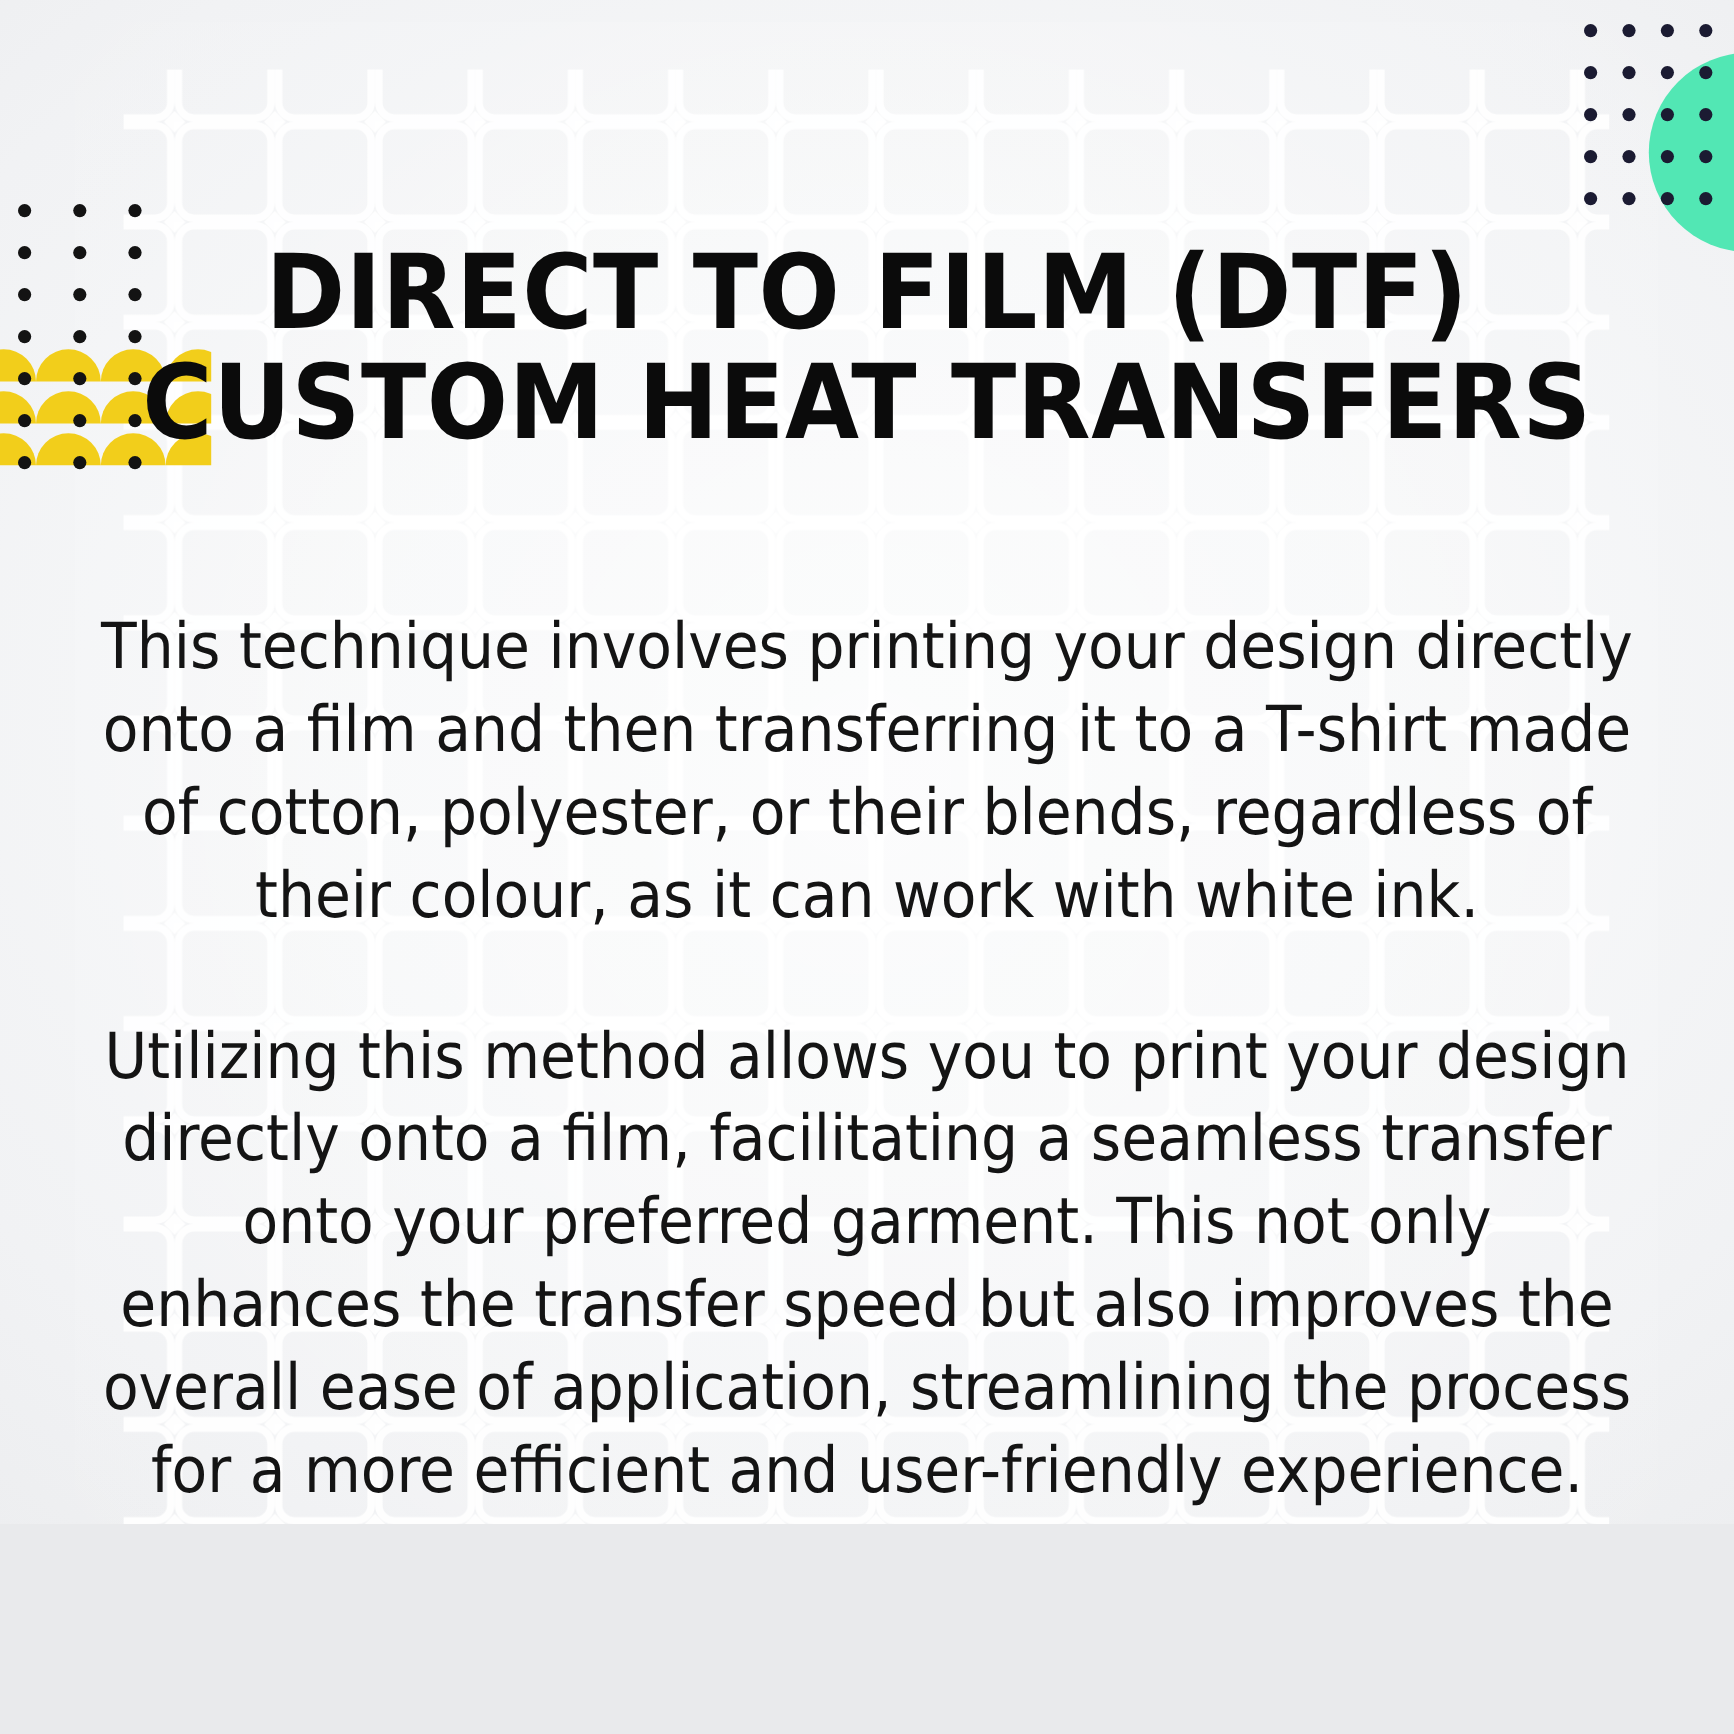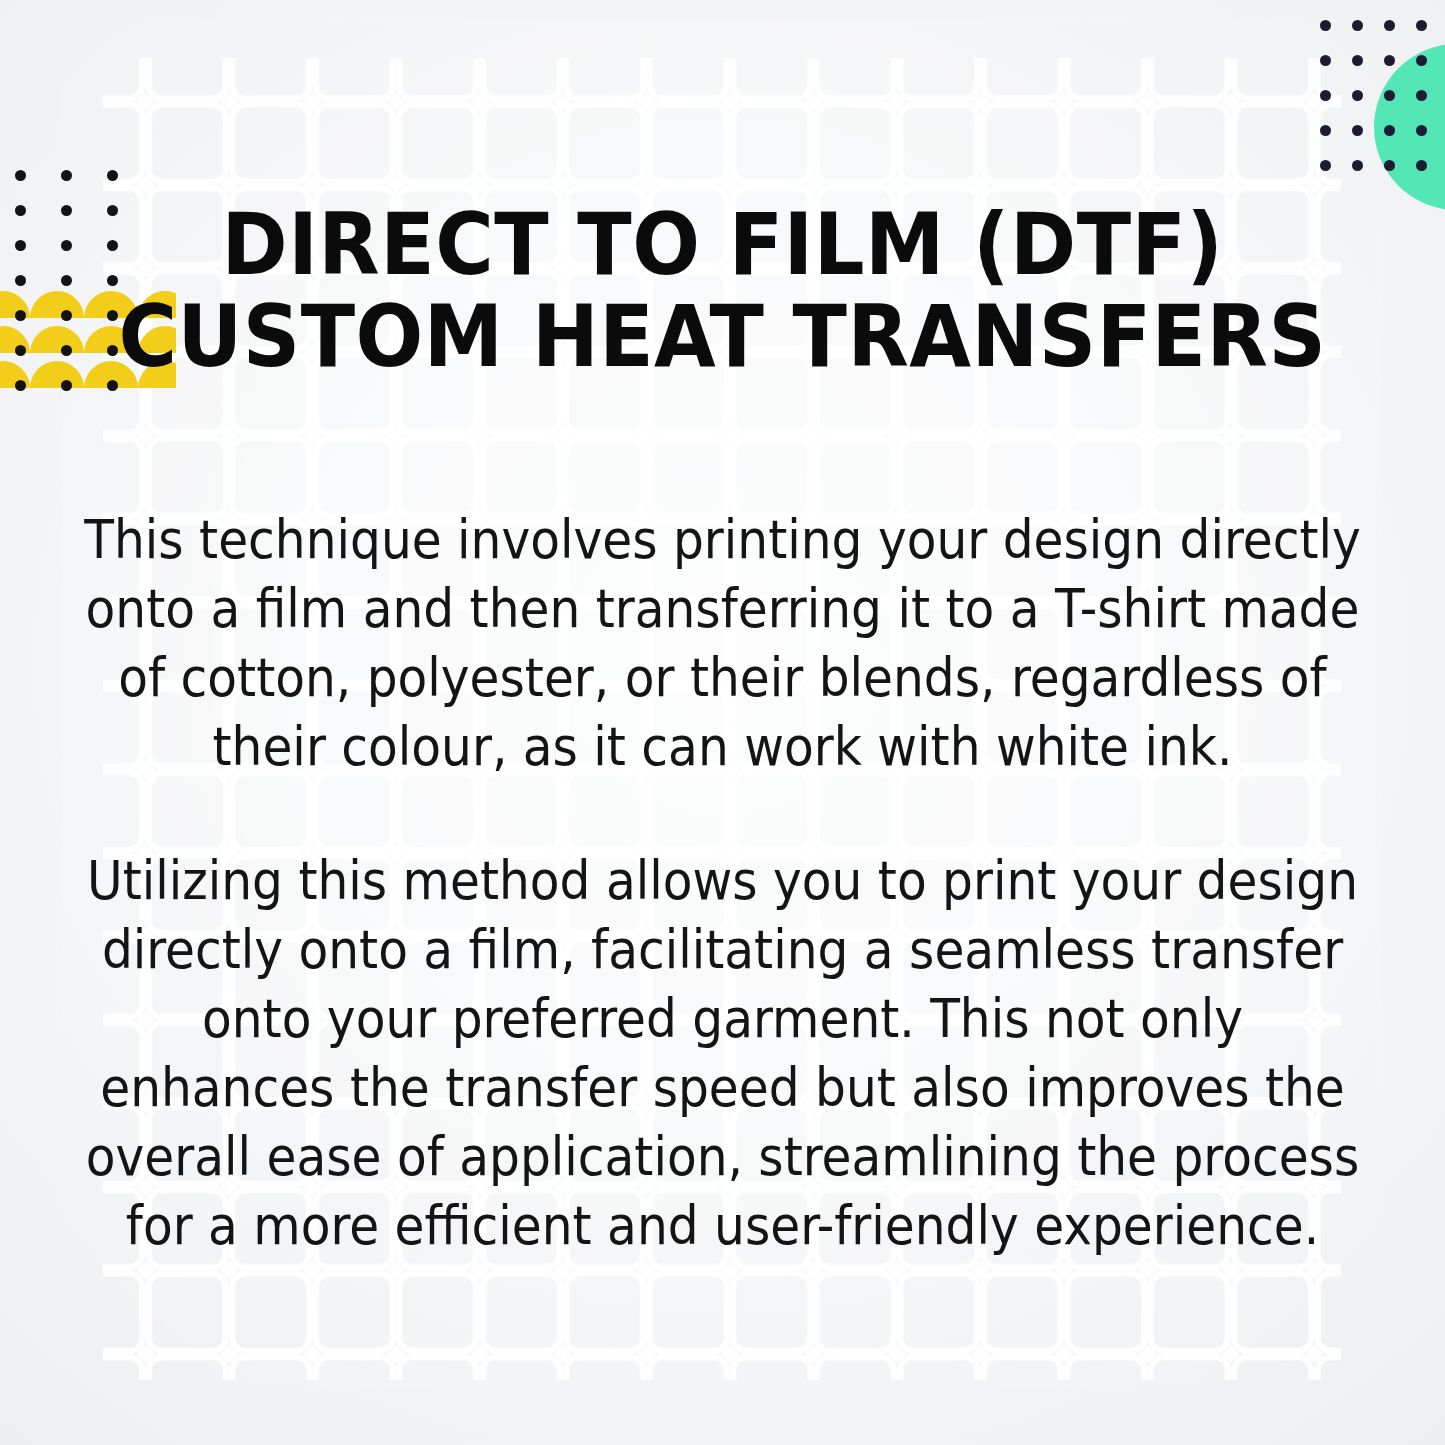--- a/index.html
+++ b/index.html
@@ -11,21 +11,21 @@
     width: 1445px;
     height: 1445px;
     font-family: "Liberation Sans", sans-serif;
     background: #E9EAEC;
     overflow: hidden;
   }
 
   #poster {
     position: relative;
     width: 1445px;
-    height: 1445px;
+    height: 1270px;
     overflow: hidden;
     background:
       radial-gradient(ellipse 120% 110% at 50% 46%,
         #F8F9FA 0%,
         #F6F7F8 28%,
         #F1F2F4 52%,
         #E9EAEC 78%,
         #E6E7E9 100%);
   }
 

